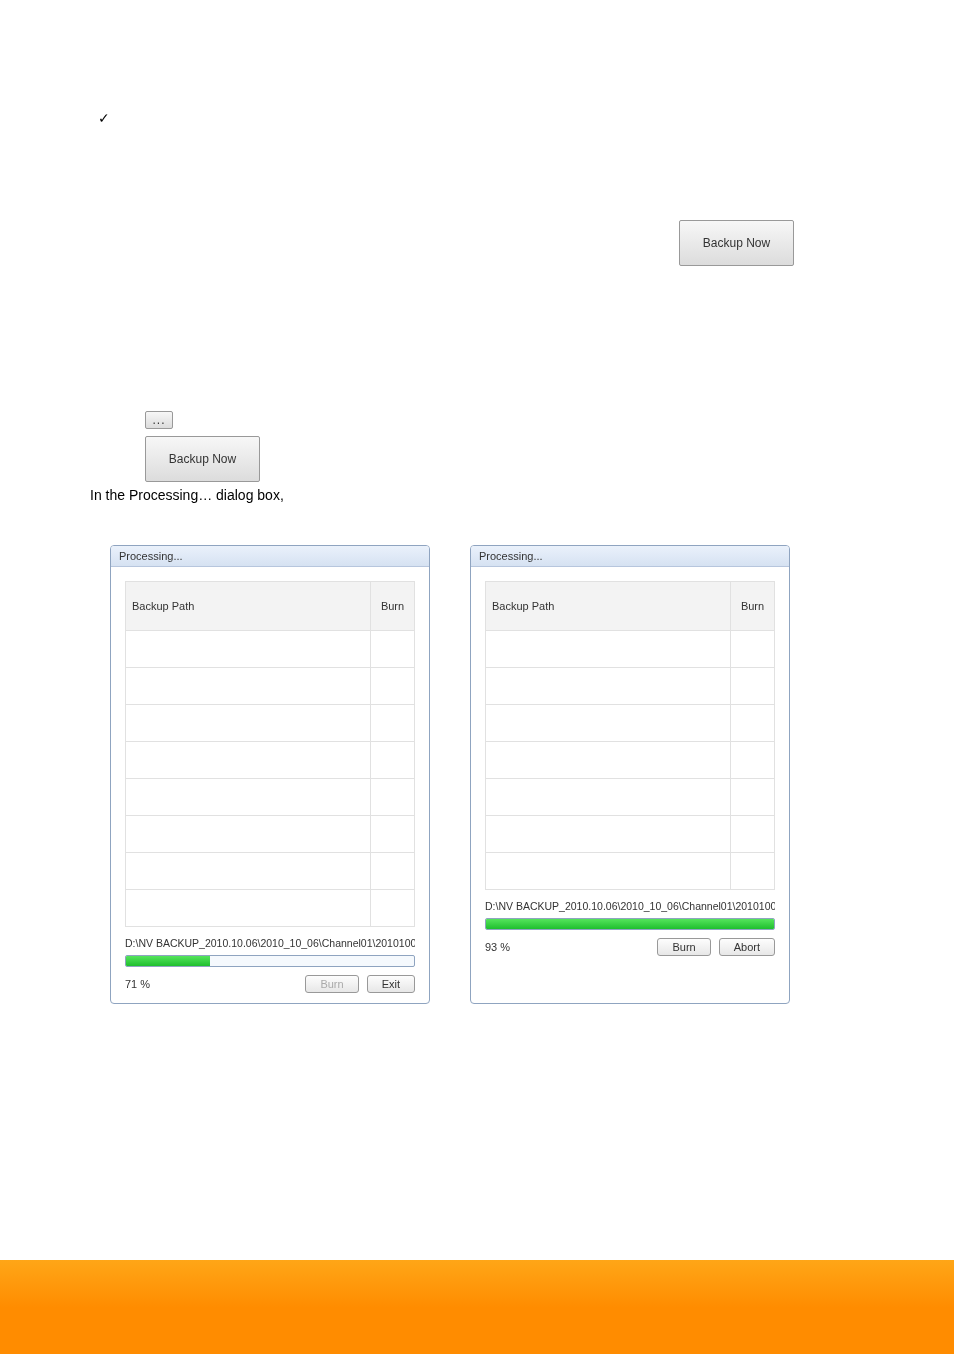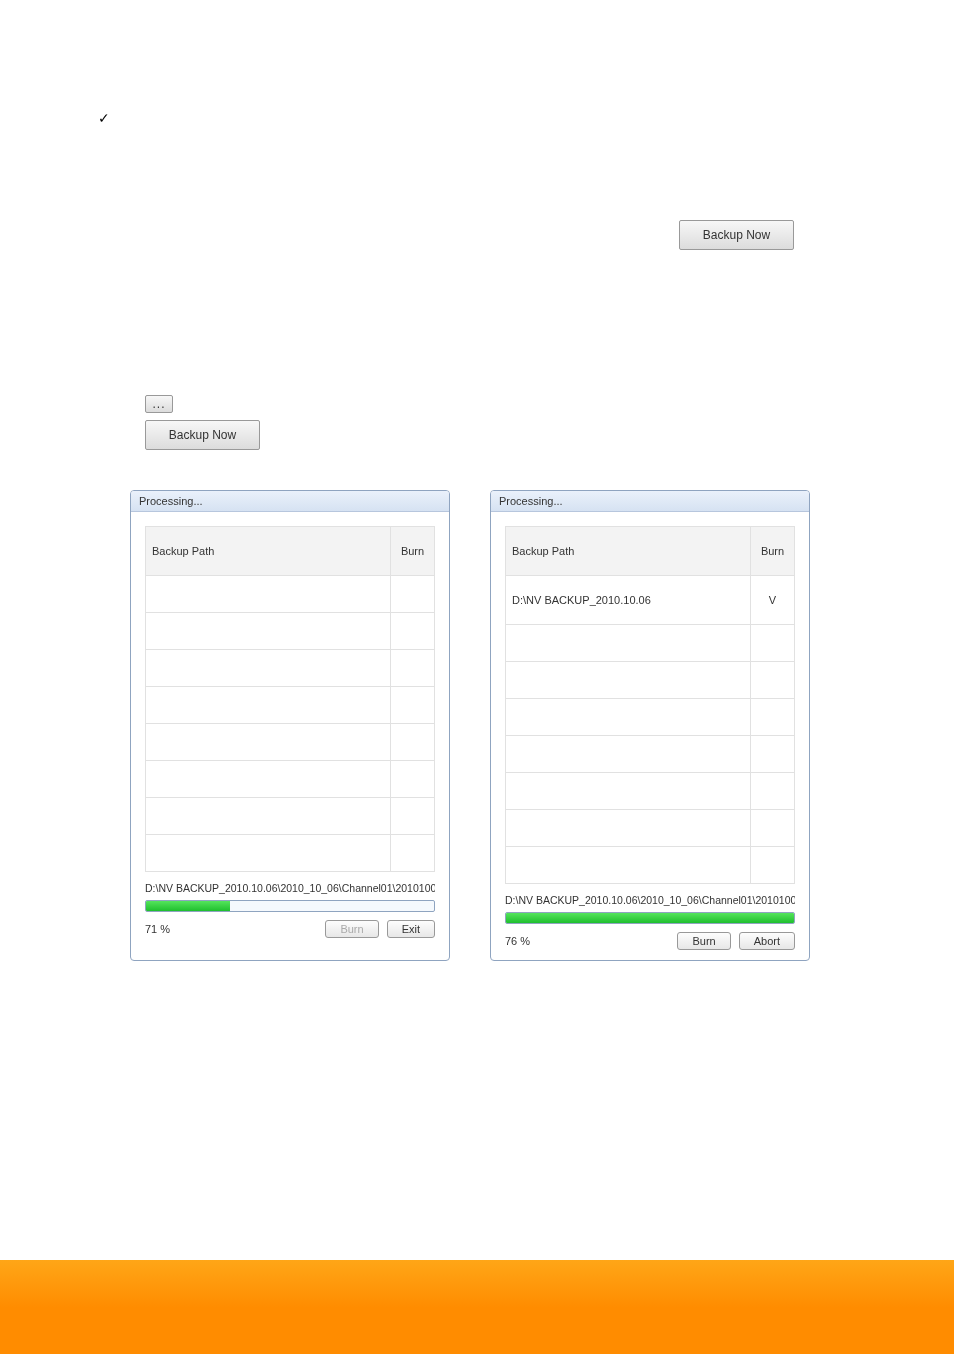--- a/index.html
+++ b/index.html
@@ -26,37 +26,37 @@
   .line {
     margin: 0 0 4px 0;
     line-height: 1.4;
   }
   .indent1 { margin-left: 28px; }
   .btn {
     display: inline-block;
     vertical-align: middle;
     border: 1px solid #999;
     background: linear-gradient(#f7f7f7,#dcdcdc);
-    padding: 6px 10px;
+    padding: 14px 10px;
     font-size: 12px;
     color: #333;
     border-radius: 2px;
     line-height: 16px;
   }
   .btn-wide { min-width: 115px; text-align:center; }
   .btn-browse {
     min-width: 28px;
     text-align:center;
     padding: 0 6px;
     letter-spacing: 1px;
   }
   .dialogs-row {
     display: flex;
     gap: 40px;
-    margin: 40px 0 0 40px;
+    margin: 40px 0 0 20px;
   }
   .dialog {
     width: 320px;
     border: 1px solid #8fa4c0;
     border-radius: 4px;
     background: #fff;
     font-size: 11px;
     color: #333;
     overflow: hidden;
   }
@@ -147,20 +147,21 @@
   </div>
 
   <div style="height:140px;"></div>
 
   <div class="line indent1" style="margin-left:55px;">
     <span class="btn btn-browse">...</span>
   </div>
   <div class="line indent1" style="margin-left:55px; margin-top:6px;">
     <span class="btn btn-wide">Backup Now</span>
   </div>
+  <div class="line">In the Processing… dialog box,</div>
 
   <div class="dialogs-row">
 
     <div class="dialog">
       <div class="dlg-titlebar">Processing...</div>
       <div class="dlg-body">
         <table class="table">
           <tbody>
               <tr>
             <th>Backup Path</th>
@@ -216,24 +217,20 @@
 
     <div class="dialog">
       <div class="dlg-titlebar">Processing...</div>
       <div class="dlg-body">
         <table class="table">
           <tbody>
               <tr>
             <th>Backup Path</th>
             <th class="burncol">Burn</th>
           </tr>
-          <tr>
-            <td>D:\NV BACKUP_2010.10.06</td>
-            <td class="burncol">V</td>
-          </tr>
           <tr class="emptyrow">
                 <td></td>
                 <td class="burncol"></td>
               </tr>
           <tr class="emptyrow">
                 <td></td>
                 <td class="burncol"></td>
               </tr>
           <tr class="emptyrow">
                 <td></td>
@@ -255,21 +252,21 @@
                 <td></td>
                 <td class="burncol"></td>
               </tr>
         </tbody>
           </table>
         <div class="pathline">D:\NV BACKUP_2010.10.06\2010_10_06\Channel01\20101006-1</div>
         <div class="progress-shell">
           <div class="progress-fill" style="width:100%"></div>
         </div>
         <div class="dlg-bottom">
-          <span class="pct">76 %</span>
+          <span class="pct">93 %</span>
           <div class="dlg-btns">
             <span class="dlg-btn">Burn</span>
             <span class="dlg-btn">Abort</span>
           </div>
         </div>
       </div>
     </div>
 
   </div>
 </div>

